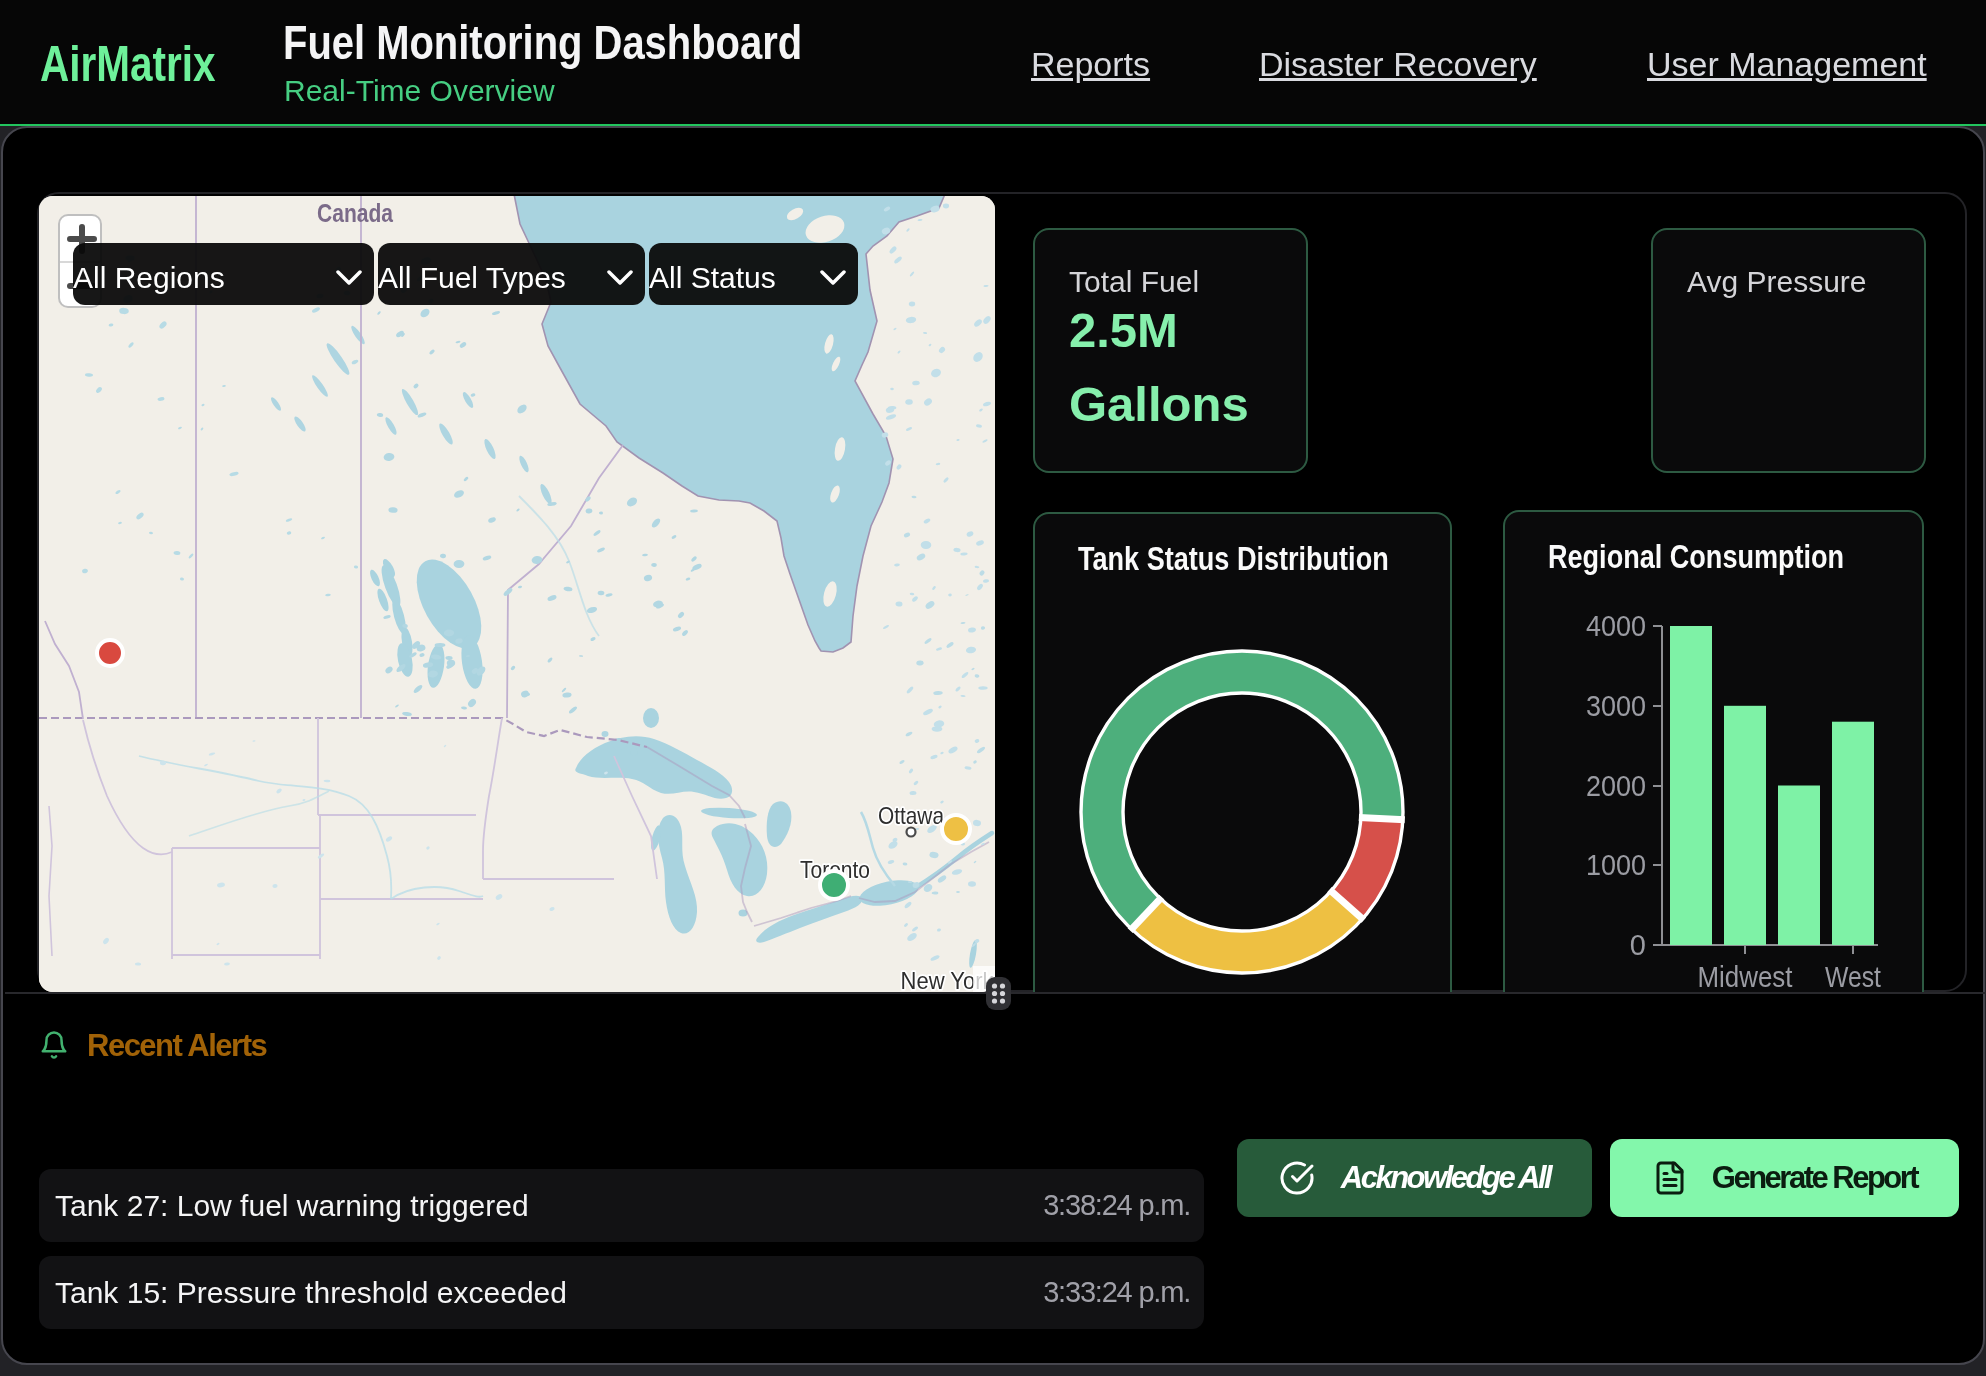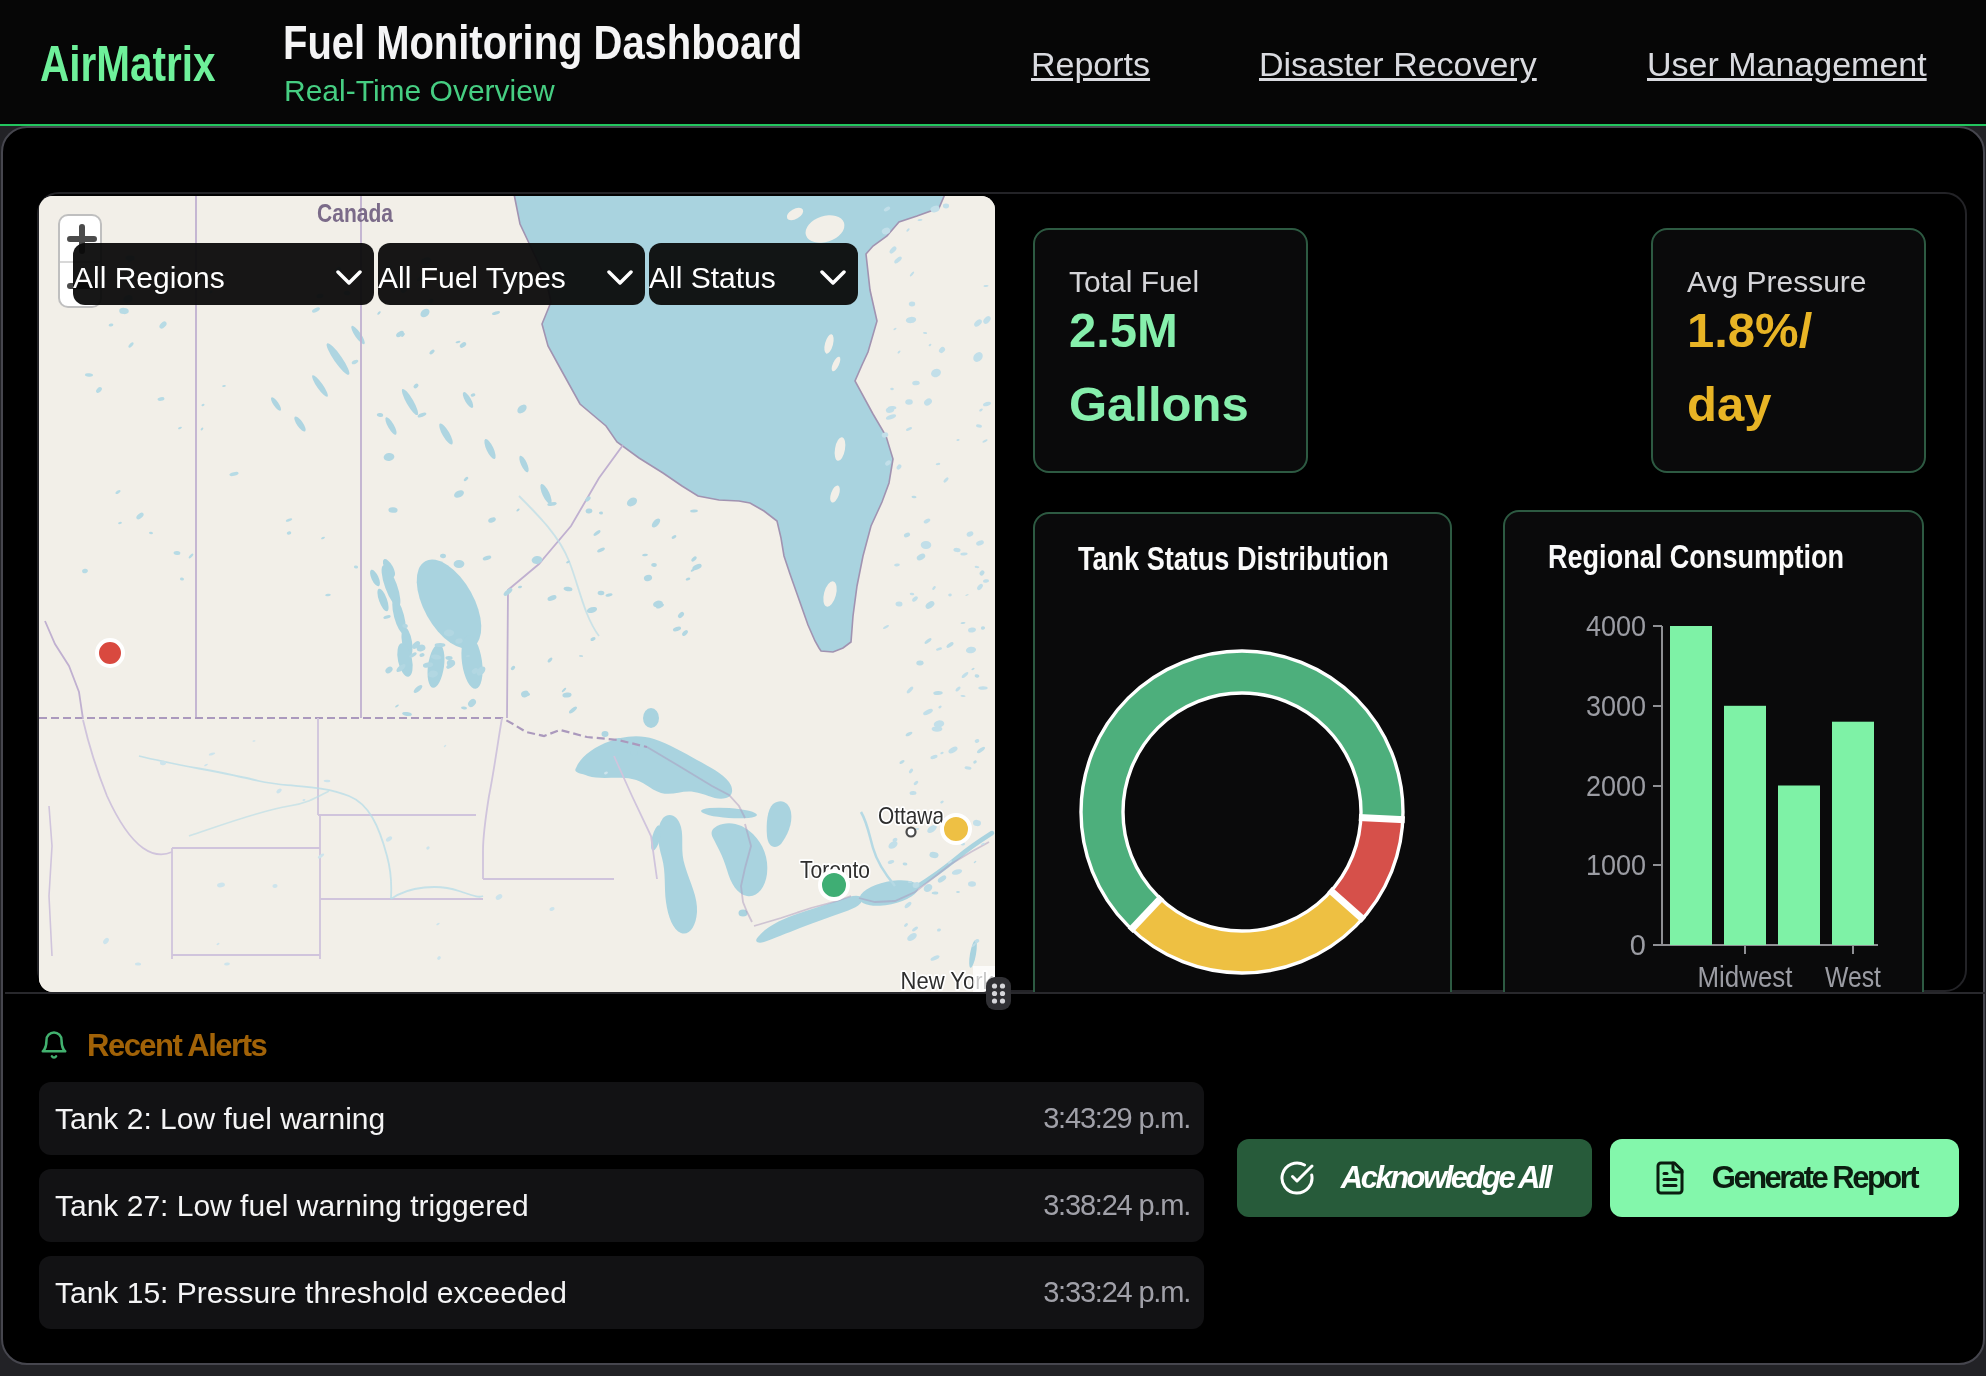--- a/index.html
+++ b/index.html
@@ -445,21 +445,20 @@
           <path d="M2 2 L13 13 L24 2" fill="none" stroke="#fff" stroke-width="3.5" stroke-linecap="round" stroke-linejoin="round"></path>
         </svg>
     </div>
 
     <div class="card" style="left:996px; top:34px; width:275px; height:245px;">
       <div class="clabel">Total Fuel</div>
       <div class="cvalue" style="color:#86efac;">2.5M<br>Gallons</div>
     </div>
     <div class="card" style="left:1614px; top:34px; width:275px; height:245px;">
       <div class="clabel">Avg Pressure</div>
-      <div class="cvalue" style="color:#e8b425;">1.8%/<br>day</div>
     </div>
 
     <div class="card" style="left:996px; top:318px; width:419px; height:500px;">
       <div class="chead">Tank Status Distribution</div>
 <svg width="419" height="500" viewBox="0 0 419 500" style="position:absolute;left:0;top:0;">
 <path d="M111.0,399.9 A140.0,140.0 0 1 1 346.8,304.6" fill="none" stroke="#4daf7c" stroke-width="42"></path>
 <path d="M346.8,304.6 A140.0,140.0 0 0 1 311.7,390.9" fill="none" stroke="#d6504a" stroke-width="42"></path>
 <path d="M311.7,390.9 A140.0,140.0 0 0 1 111.0,399.9" fill="none" stroke="#eec042" stroke-width="42"></path>
 <circle cx="207" cy="298" r="161" fill="none" stroke="#fff" stroke-width="3.4"></circle>
 <circle cx="207" cy="298" r="119" fill="none" stroke="#fff" stroke-width="3.4"></circle>
@@ -507,24 +506,20 @@
           <circle cx="16.5" cy="24" r="2.6"></circle>
         </g>
       </svg>
   </div>
 
   <svg class="abs" style="left:36px; top:901px;" width="30" height="32" viewBox="0 0 24 24" fill="none" stroke="#42b16f" stroke-width="2" stroke-linecap="round" stroke-linejoin="round">
       <path d="M6 8a6 6 0 0 1 12 0c0 7 3 9 3 9H3s3-2 3-9"></path>
       <path d="M10.3 21a1.94 1.94 0 0 0 3.4 0"></path>
     </svg>
   <div id="alerthead">Recent Alerts</div>
-  <div class="arow" style="top:954px;">
-      <span class="t">Tank 2: Low fuel warning</span>
-      <span class="tm">3:43:29 p.m.</span>
-    </div>
   <div class="arow" style="top:1041px;">
       <span class="t">Tank 27: Low fuel warning triggered</span>
       <span class="tm">3:38:24 p.m.</span>
     </div>
   <div class="arow" style="top:1128px;">
       <span class="t">Tank 15: Pressure threshold exceeded</span>
       <span class="tm">3:33:24 p.m.</span>
     </div>
   <div class="btn" style="left:1234px; top:1011px; width:355px; background:#275b3a; color:#fff;font-style:italic;">
     <svg width="36" height="36" viewBox="0 0 24 24" fill="none" stroke="#fff" stroke-width="2" stroke-linecap="round" stroke-linejoin="round" style="margin-right:26px;">

